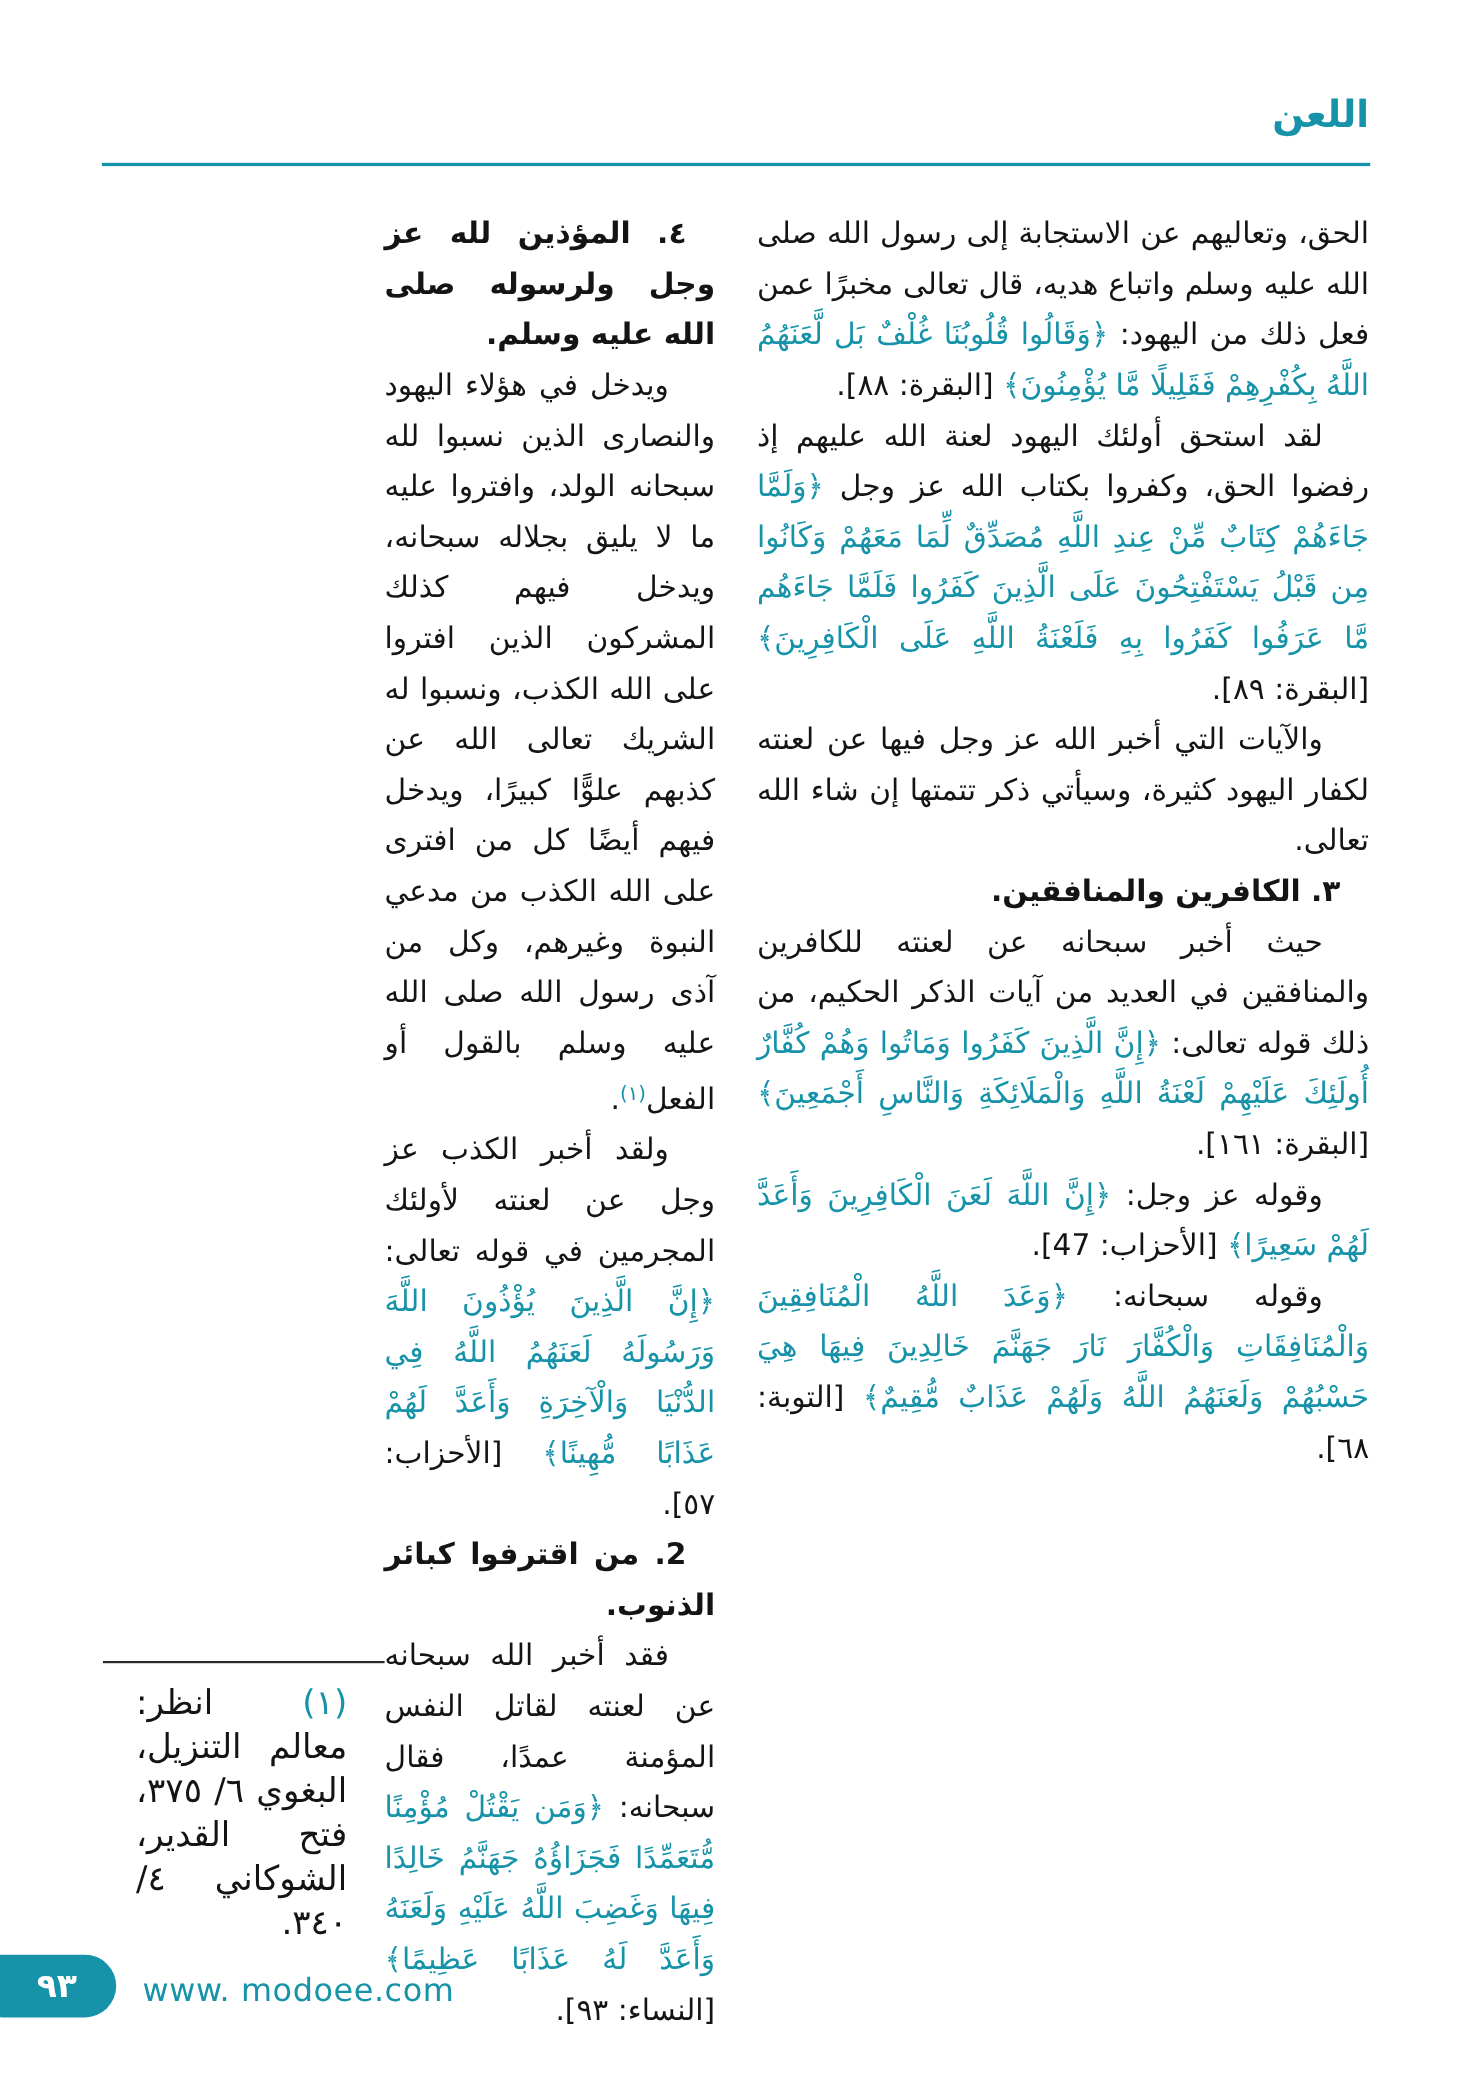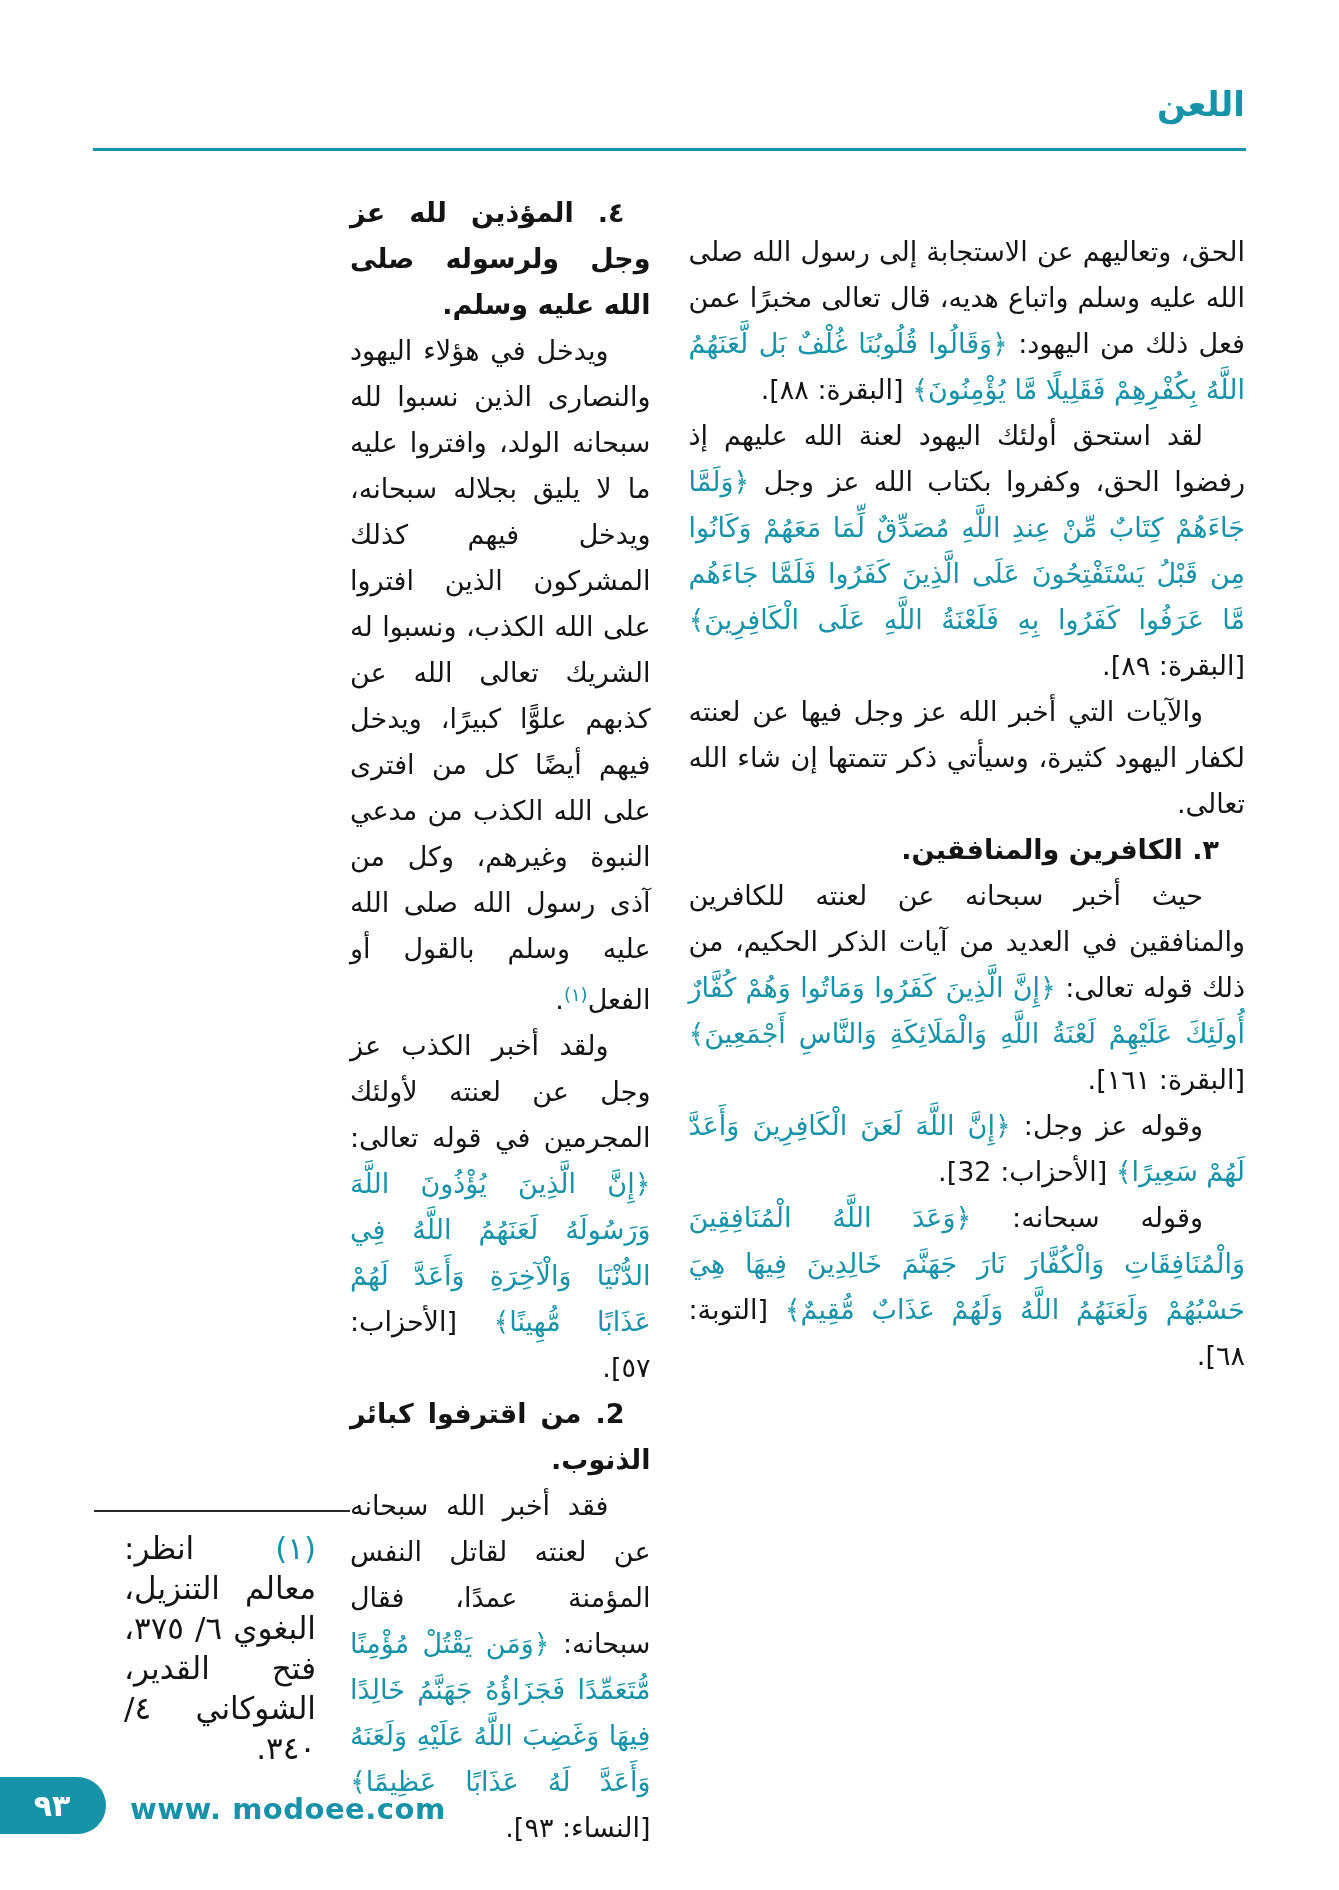--- a/index.html
+++ b/index.html
@@ -40,21 +40,21 @@
   }
   .column{flex:1 1 0;min-width:0;}
   .column-with-footnote{display:flex;flex-direction:row;}
 
   .block{
     font-size:27px;line-height:46px;
     text-align:justify;
     color:var(--text);
   }
   .para{text-indent:42px;}
-  .para.no-indent{text-indent:0;margin-top:39px;}
+  .para.no-indent{text-indent:0;}
   .heading{font-weight:bold;text-indent:26px;}
   .seg-normal{color:var(--text);}
   .seg-quran{color:var(--accent);}
   .seg-ref{color:var(--text);}
   .seg-note{
     color:var(--accent);
     font-size:18px;
     vertical-align:8px;
   }
 
@@ -83,42 +83,42 @@
     border-radius:29px;
     display:flex;align-items:center;justify-content:center;
     padding-left:24px;
     color:#ffffff;font-size:30px;font-weight:bold;
   }
   .website{
     position:absolute;
     left:130px;bottom:64px;
     direction:ltr;
     color:var(--accent);
-    font-size:29px;font-weight:bold;
+    font-size:29px;font-weight:normal;
     letter-spacing:0.5px;
   }
 </style>
 </head>
 <body>
 
 <div class="page">
 
   <header>
     <h1 class="page-title">اللعن</h1>
     <div class="header-rule"></div>
   </header>
 
   <main class="content">
     <section class="column">
         <p class="block para no-indent"><span class="seg-normal">الحق، وتعاليهم عن الاستجابة إلى رسول الله صلى الله عليه وسلم واتباع هديه، قال تعالى مخبرًا عمن فعل ذلك من اليهود: </span><span class="seg-quran">﴿وَقَالُوا قُلُوبُنَا غُلْفٌ بَل لَّعَنَهُمُ اللَّهُ بِكُفْرِهِمْ فَقَلِيلًا مَّا يُؤْمِنُونَ﴾</span><span class="seg-ref"> [البقرة: ٨٨].</span></p>
         <p class="block para"><span class="seg-normal">لقد استحق أولئك اليهود لعنة الله عليهم إذ رفضوا الحق، وكفروا بكتاب الله عز وجل </span><span class="seg-quran">﴿وَلَمَّا جَاءَهُمْ كِتَابٌ مِّنْ عِندِ اللَّهِ مُصَدِّقٌ لِّمَا مَعَهُمْ وَكَانُوا مِن قَبْلُ يَسْتَفْتِحُونَ عَلَى الَّذِينَ كَفَرُوا فَلَمَّا جَاءَهُم مَّا عَرَفُوا كَفَرُوا بِهِ فَلَعْنَةُ اللَّهِ عَلَى الْكَافِرِينَ﴾</span><span class="seg-ref"> [البقرة: ٨٩].</span></p>
         <p class="block para"><span class="seg-normal">والآيات التي أخبر الله عز وجل فيها عن لعنته لكفار اليهود كثيرة، وسيأتي ذكر تتمتها إن شاء الله تعالى.</span></p>
         <p class="block heading"><span class="seg-normal">٣. الكافرين والمنافقين.</span></p>
         <p class="block para"><span class="seg-normal">حيث أخبر سبحانه عن لعنته للكافرين والمنافقين في العديد من آيات الذكر الحكيم، من ذلك قوله تعالى: </span><span class="seg-quran">﴿إِنَّ الَّذِينَ كَفَرُوا وَمَاتُوا وَهُمْ كُفَّارٌ أُولَئِكَ عَلَيْهِمْ لَعْنَةُ اللَّهِ وَالْمَلَائِكَةِ وَالنَّاسِ أَجْمَعِينَ﴾</span><span class="seg-ref"> [البقرة: ١٦١].</span></p>
-        <p class="block para"><span class="seg-normal">وقوله عز وجل: </span><span class="seg-quran">﴿إِنَّ اللَّهَ لَعَنَ الْكَافِرِينَ وَأَعَدَّ لَهُمْ سَعِيرًا﴾</span><span class="seg-ref"> [الأحزاب: 32].</span></p>
+        <p class="block para"><span class="seg-normal">وقوله عز وجل: </span><span class="seg-quran">﴿إِنَّ اللَّهَ لَعَنَ الْكَافِرِينَ وَأَعَدَّ لَهُمْ سَعِيرًا﴾</span><span class="seg-ref"> [الأحزاب: 47].</span></p>
         <p class="block para"><span class="seg-normal">وقوله سبحانه: </span><span class="seg-quran">﴿وَعَدَ اللَّهُ الْمُنَافِقِينَ وَالْمُنَافِقَاتِ وَالْكُفَّارَ نَارَ جَهَنَّمَ خَالِدِينَ فِيهَا هِيَ حَسْبُهُمْ وَلَعَنَهُمُ اللَّهُ وَلَهُمْ عَذَابٌ مُّقِيمٌ﴾</span><span class="seg-ref"> [التوبة: ٦٨].</span></p>
       </section>
     <section class="column column-with-footnote">
       <div class="column-blocks">
           <p class="block heading"><span class="seg-normal">٤. المؤذين لله عز وجل ولرسوله صلى الله عليه وسلم.</span></p>
           <p class="block para"><span class="seg-normal">ويدخل في هؤلاء اليهود والنصارى الذين نسبوا لله سبحانه الولد، وافتروا عليه ما لا يليق بجلاله سبحانه، ويدخل فيهم كذلك المشركون الذين افتروا على الله الكذب، ونسبوا له الشريك تعالى الله عن كذبهم علوًّا كبيرًا، ويدخل فيهم أيضًا كل من افترى على الله الكذب من مدعي النبوة وغيرهم، وكل من آذى رسول الله صلى الله عليه وسلم بالقول أو الفعل</span><span class="seg-note">(١)</span><span class="seg-normal">.</span></p>
           <p class="block para"><span class="seg-normal">ولقد أخبر الكذب عز وجل عن لعنته لأولئك المجرمين في قوله تعالى: </span><span class="seg-quran">﴿إِنَّ الَّذِينَ يُؤْذُونَ اللَّهَ وَرَسُولَهُ لَعَنَهُمُ اللَّهُ فِي الدُّنْيَا وَالْآخِرَةِ وَأَعَدَّ لَهُمْ عَذَابًا مُّهِينًا﴾</span><span class="seg-ref"> [الأحزاب: ٥٧].</span></p>
           <p class="block heading"><span class="seg-normal">2. من اقترفوا كبائر الذنوب.</span></p>
           <p class="block para"><span class="seg-normal">فقد أخبر الله سبحانه عن لعنته لقاتل النفس المؤمنة عمدًا، فقال سبحانه: </span><span class="seg-quran">﴿وَمَن يَقْتُلْ مُؤْمِنًا مُّتَعَمِّدًا فَجَزَاؤُهُ جَهَنَّمُ خَالِدًا فِيهَا وَغَضِبَ اللَّهُ عَلَيْهِ وَلَعَنَهُ وَأَعَدَّ لَهُ عَذَابًا عَظِيمًا﴾</span><span class="seg-ref"> [النساء: ٩٣].</span></p>
         </div>

